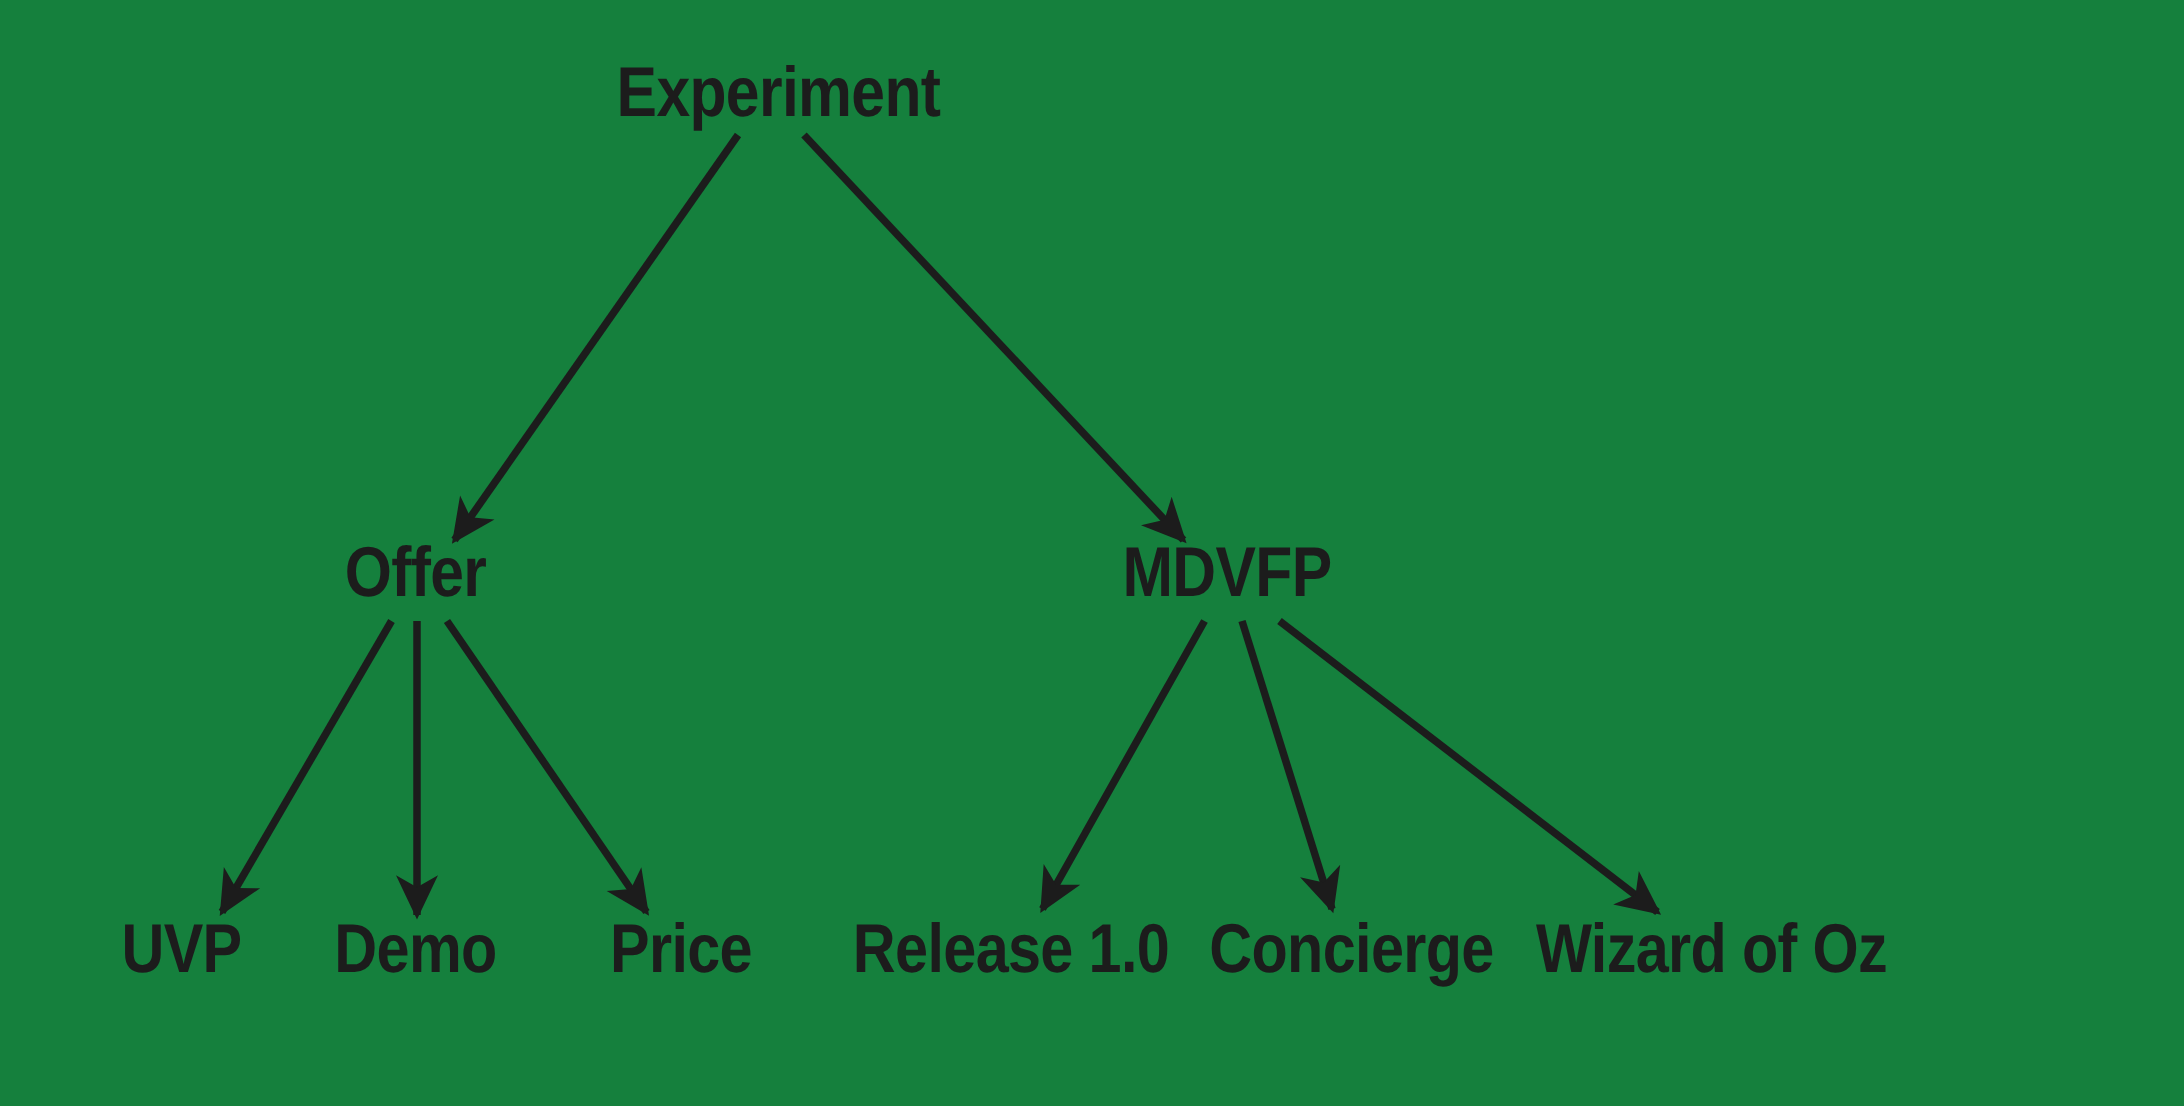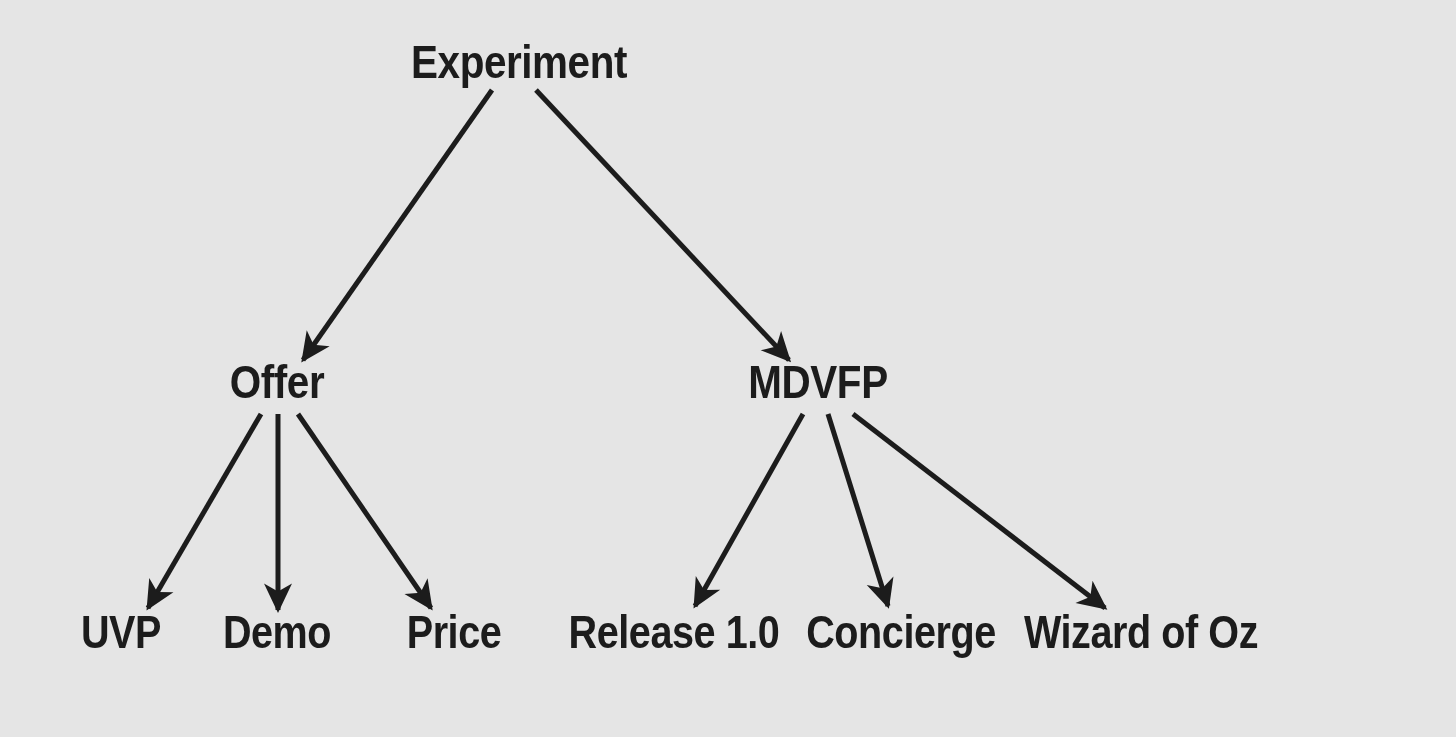--- a/index.html
+++ b/index.html
@@ -8,21 +8,21 @@
     padding: 0;
     background: #ffffff;
   }
   body {
     font-family: "Liberation Sans", sans-serif;
   }
   #diagram-root {
     position: relative;
     width: 1456px;
     height: 737px;
-    background: #e5e5e5;
+    background: #15803d;
     overflow: hidden;
   }
   #edge-layer {
     position: absolute;
     left: 0;
     top: 0;
     width: 1456px;
     height: 737px;
   }
   .node-label {

